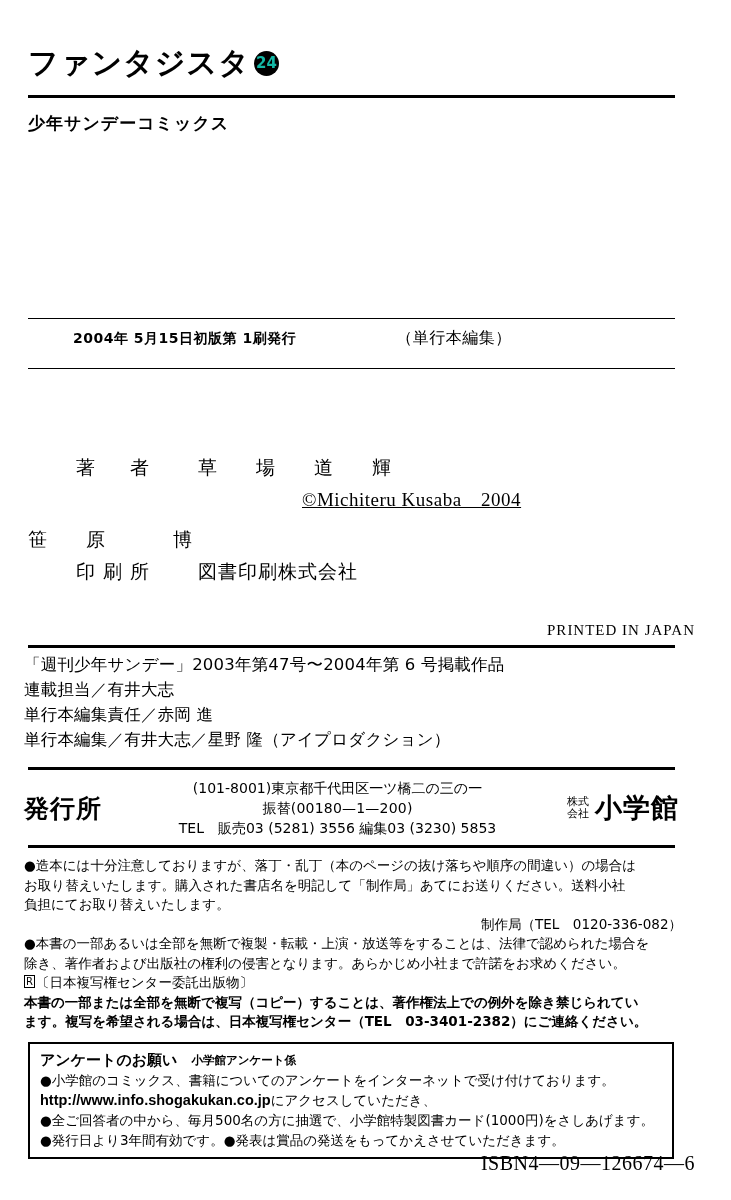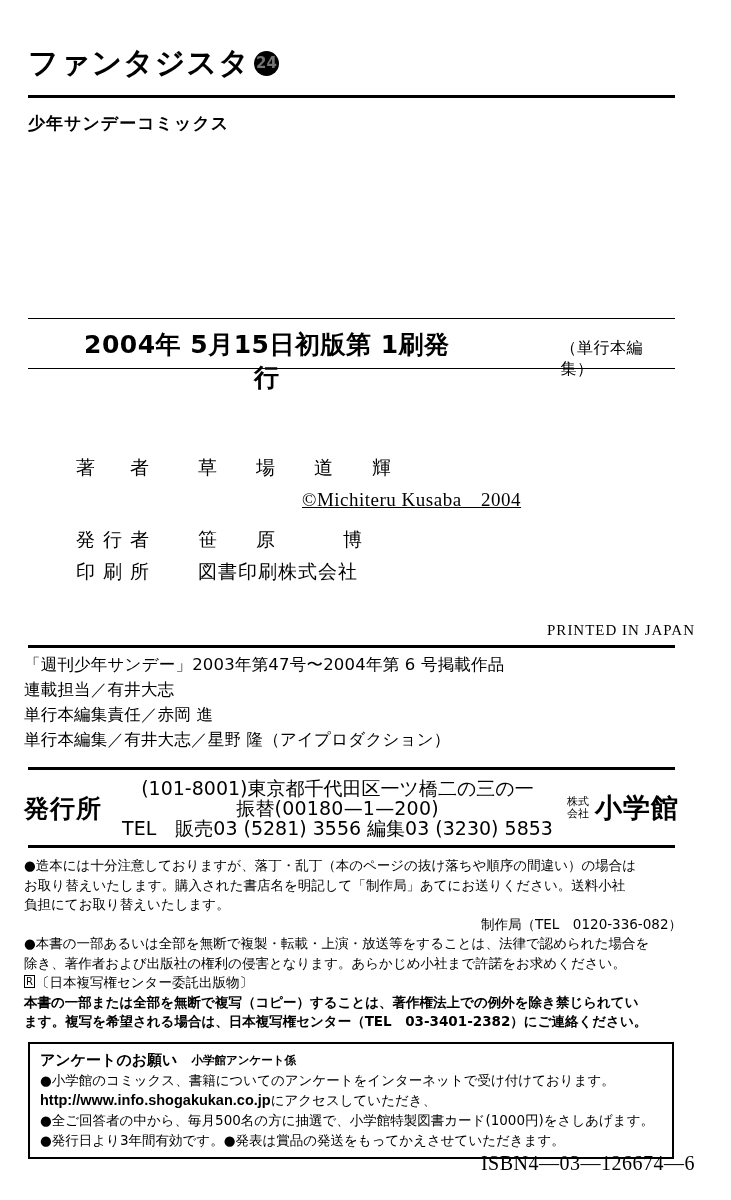--- a/index.html
+++ b/index.html
@@ -38,21 +38,21 @@
     line-height: 1;
   }
   .vol-badge {
     display: inline-flex;
     align-items: center;
     justify-content: center;
     width: 25px;
     height: 25px;
     border-radius: 50%;
     background: #000;
-    color: #737373;
+    color: #14b8a6;
     font-family: "DejaVu Sans", sans-serif;
     font-size: 15px;
     font-weight: bold;
     margin-left: 4px;
     line-height: 1;
   }
   .rule-thick {
     position: absolute;
     left: 28px;
     width: 647px;
@@ -81,21 +81,21 @@
     position: absolute;
     left: 28px;
     top: 328px;
     width: 647px;
     display: flex;
     align-items: baseline;
   }
   .pubdate-text {
     font-family: "DejaVu Sans", sans-serif;
     font-weight: bold;
-    font-size: 25px;
+    font-size: 14px;
     margin-left: 45px;
     letter-spacing: 0.5px;
     text-align: center;
   }
   .pubdate-note {
     font-family: "DejaVu Sans", sans-serif;
     font-size: 16px;
     margin-left: 100px;
     letter-spacing: 0.5px;
   }
@@ -166,21 +166,21 @@
   .pub-label {
     font-family: "DejaVu Sans", sans-serif;
     font-weight: bold;
     font-size: 25px;
     letter-spacing: 1px;
     white-space: nowrap;
   }
   .pub-addr {
     flex: 1;
     font-family: "DejaVu Sans", sans-serif;
-    font-size: 19px;
+    font-size: 14px;
     line-height: 20px;
     text-align: center;
     padding-left: 6px;
   }
   .pub-addr .line2 { letter-spacing: 0.2px; }
   .pub-right {
     display: flex;
     align-items: center;
     white-space: nowrap;
     justify-content: center;
@@ -291,21 +291,20 @@
   </div>
   <div class="rule-thin" style="top:368px;"></div>
 
   <div class="credits">
     <div class="credit-row">
       <span class="credit-label">著　者</span>
       <span class="credit-value">草　場　道　輝</span>
     </div>
     <div class="copyright-line">©Michiteru Kusaba　2004</div>
     <div class="credit-row">
-      <span class="credit-label">発行者</span>
       <span class="credit-value">笹　原　　博</span>
     </div>
     <div class="credit-row">
       <span class="credit-label">印刷所</span>
       <span class="credit-value tight">図書印刷株式会社</span>
     </div>
   </div>
   <div class="printed-in">PRINTED IN JAPAN</div>
 
   <div class="rule-thick" style="top:645px;"></div>
@@ -352,15 +351,15 @@
       <span class="sub">小学館アンケート係</span>
     </div>
     <div>●小学館のコミックス、書籍についてのアンケートをインターネットで受け付けております。</div>
     <div>
       <span class="survey-url">http://www.info.shogakukan.co.jp</span><span>にアクセスしていただき、</span>
     </div>
     <div>●全ご回答者の中から、毎月500名の方に抽選で、小学館特製図書カード(1000円)をさしあげます。</div>
     <div>●発行日より3年間有効です。●発表は賞品の発送をもってかえさせていただきます。</div>
   </div>
 
-  <div class="isbn">ISBN4—03—126674—6</div>
+  <div class="isbn">ISBN4—09—126674—6</div>
 
 </div>
 
 </body></html>

